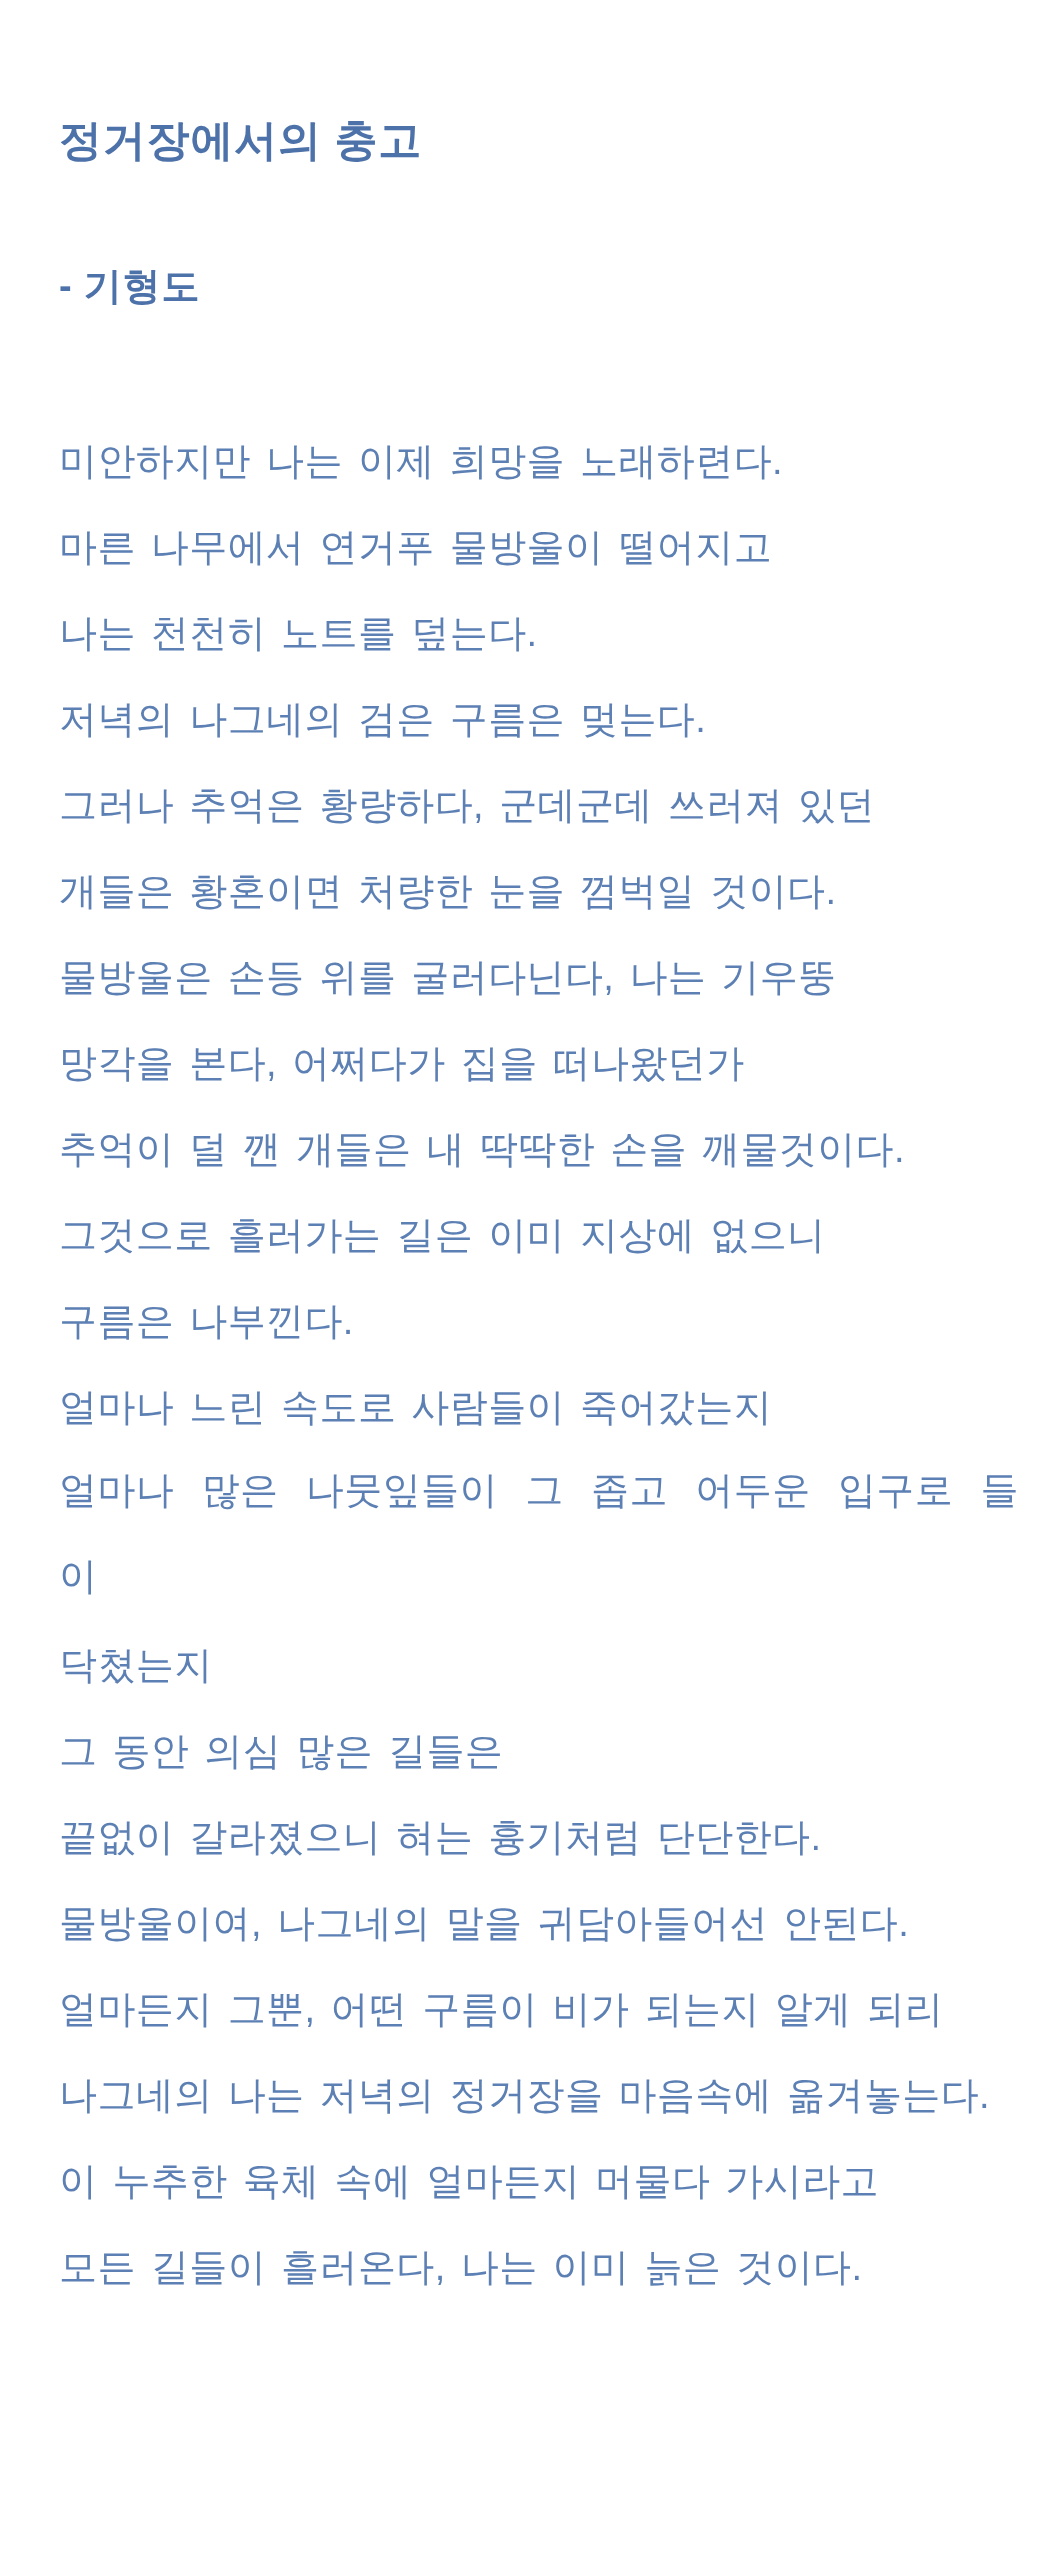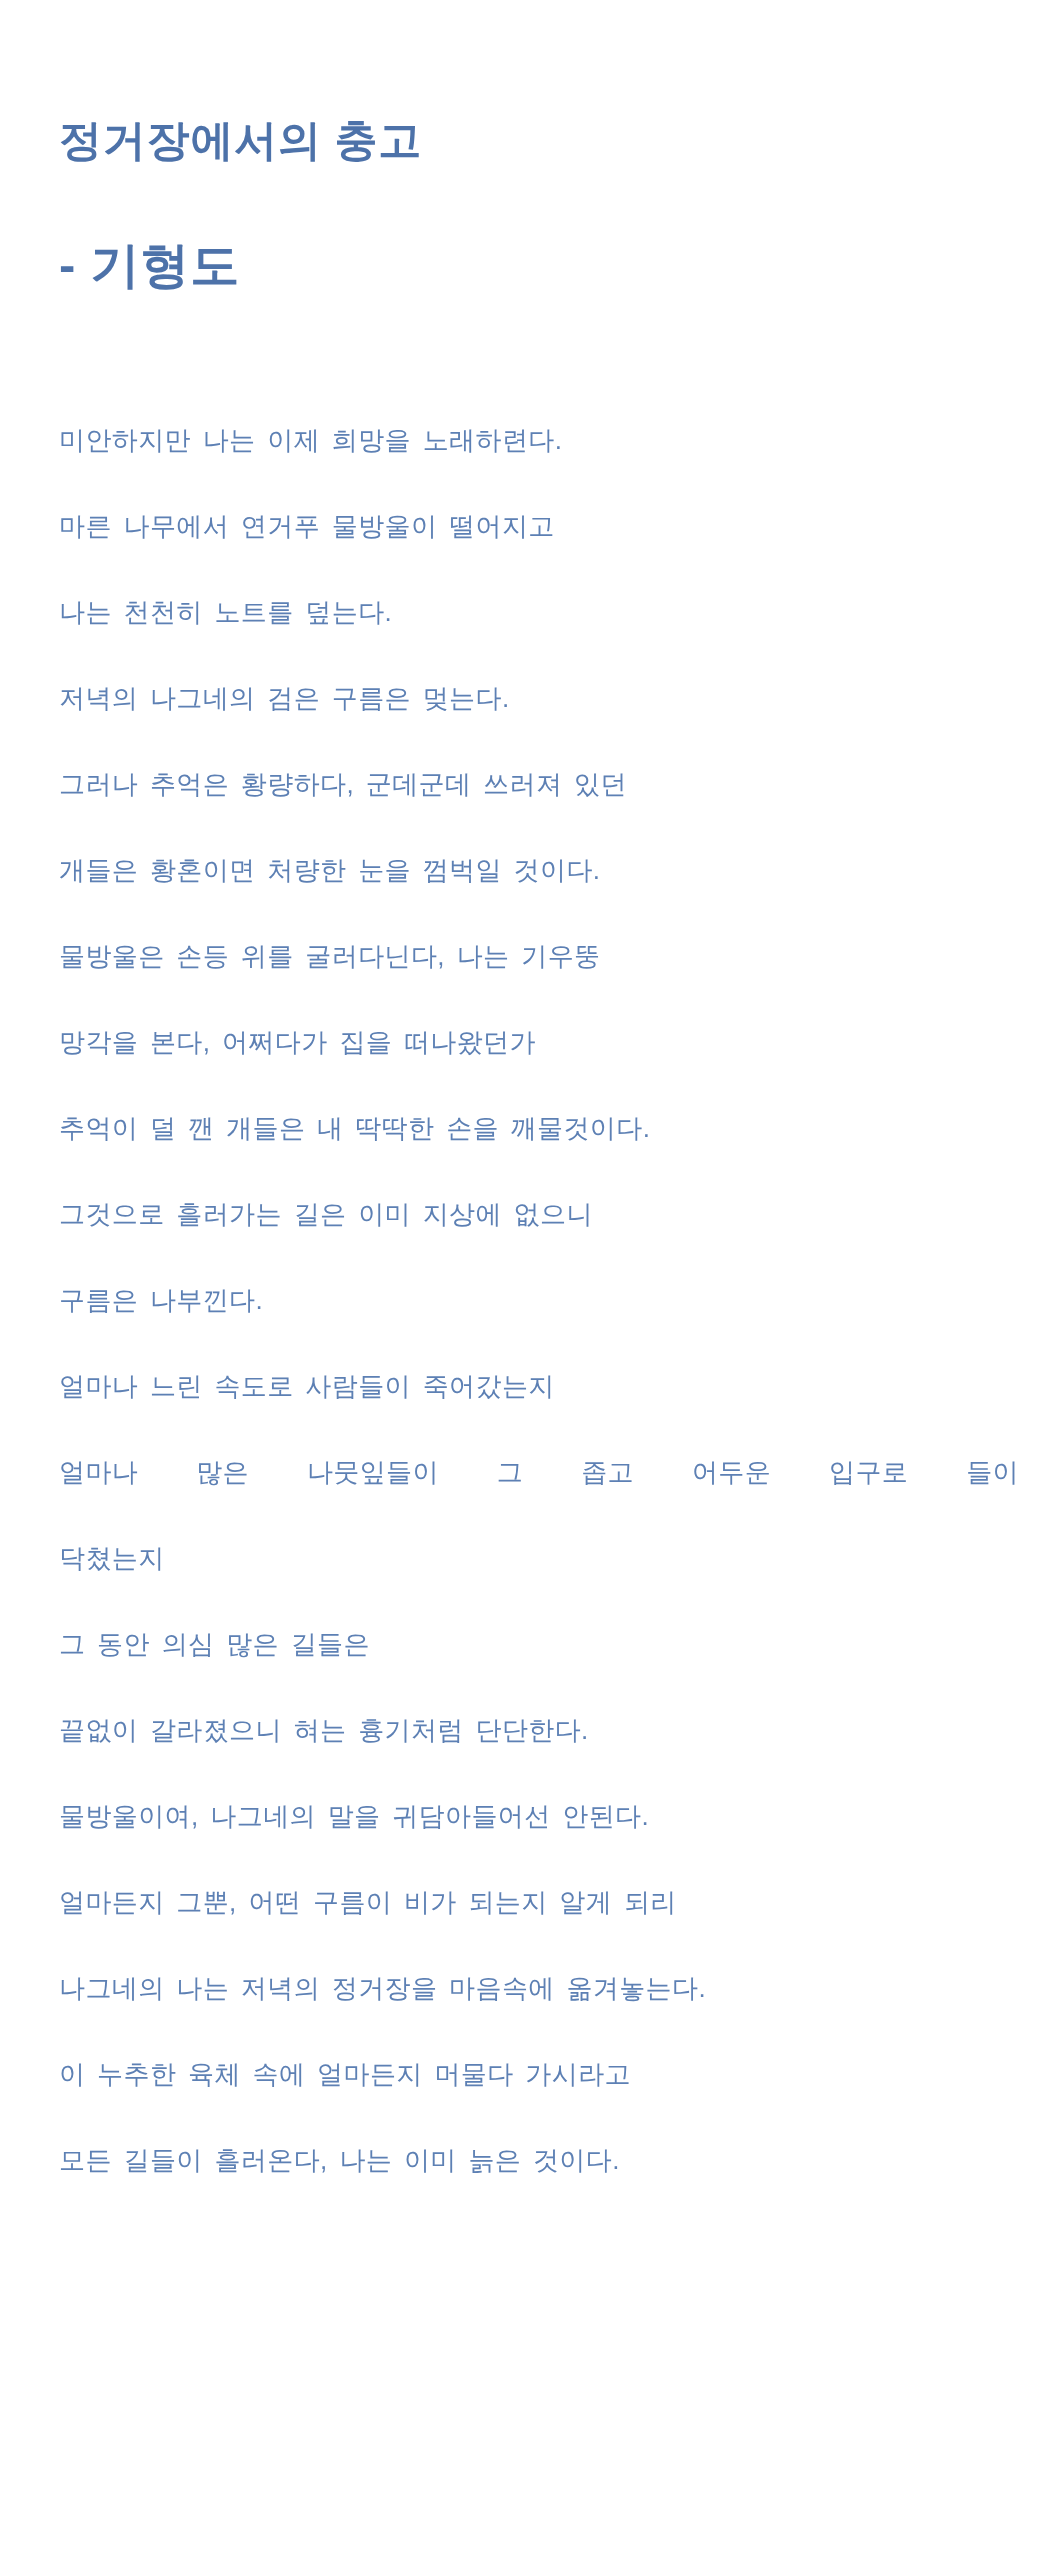--- a/index.html
+++ b/index.html
@@ -24,44 +24,45 @@
     background: var(--bg);
   }
   .title {
     font-size: 43px;
     line-height: 51px;
     font-weight: bold;
     color: var(--heading);
     letter-spacing: 0.8px;
   }
   .author {
-    margin-top: 76px;
-    font-size: 49px;
+    margin-top: 97px;
+    font-size: 38px;
     line-height: 46px;
     font-weight: bold;
     color: var(--heading);
     letter-spacing: 0.8px;
   }
   .poem {
     margin-top: 109px;
     width: 960px;
   }
   .line {
-    font-size: 26px;
+    font-size: 38px;
     line-height: 86px;
     color: var(--text);
     letter-spacing: 0.4px;
     word-spacing: 4.1px;
     white-space: nowrap;
   }
   
   .line.stretch {
     white-space: normal;
     text-align: justify;
     text-align-last: justify;
+    font-family: Liberation Mono, monospace;
   }
 </style>
 </head>
 <body>
 
 <div class="page">
   <h1 class="title">정거장에서의 충고</h1>
   <p class="author">- 기형도</p>
 
   <div class="poem">

